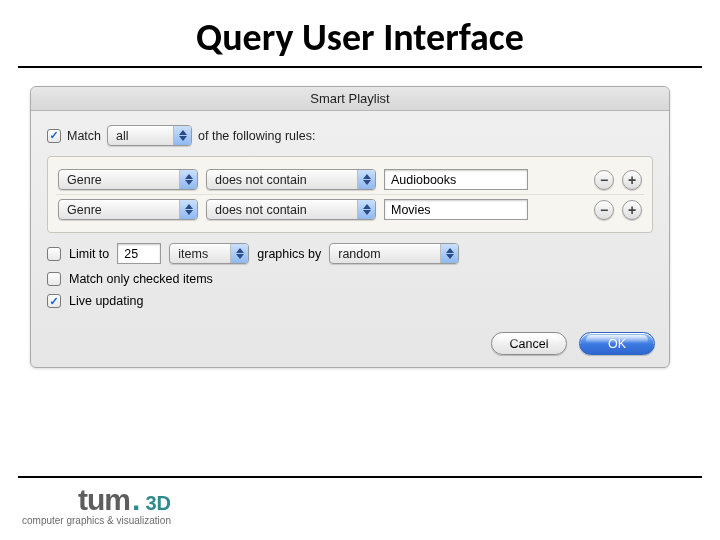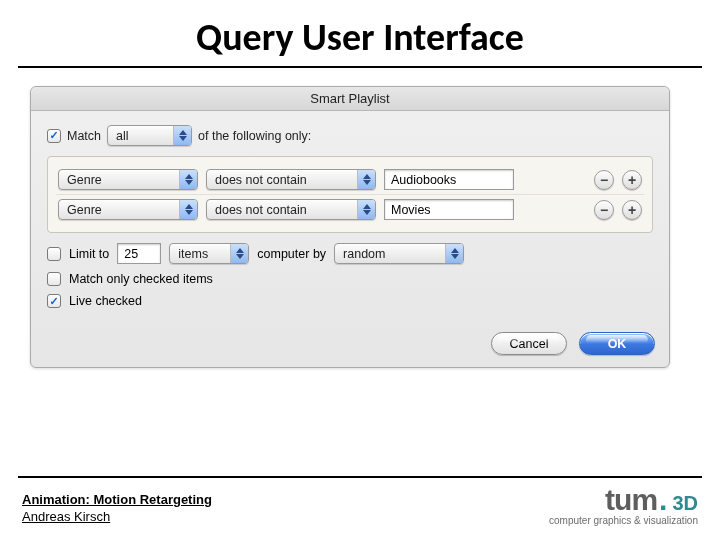--- a/index.html
+++ b/index.html
@@ -108,21 +108,21 @@
   .rule-op { width: 170px; }
   .aqua-input {
     background: #fff;
     border: 1px solid #9a9a9a;
     border-radius: 0;
     height: 21px;
     padding: 0 6px;
     font-size: 12.5px;
     box-shadow: inset 0 1px 2px rgba(0,0,0,0.2);
   }
-  .rule-value { width: 130px; }
+  .rule-value { width: 144px; }
   .round-btn {
     width: 20px; height: 20px;
     border-radius: 50%;
     border: 1px solid #9a9a9a;
     background: linear-gradient(#fdfdfd,#dedede);
     box-shadow: 0 1px 1px rgba(0,0,0,0.2), inset 0 1px 0 #fff;
     display: inline-flex; align-items: center; justify-content: center;
     font-size: 14px; font-weight: bold; color: #444;
     line-height: 1;
   }
@@ -148,21 +148,21 @@
   .aqua-button::after{
     content:""; position:absolute; left:6px; right:6px; top:2px; height:8px;
     background: linear-gradient(rgba(255,255,255,0.95), rgba(255,255,255,0));
     border-radius: 10px 10px 6px 6px;
     pointer-events:none;
   }
   .aqua-button.default {
     border-color: #2f63c1;
     background: linear-gradient(#9cc4fb,#3a78e0 55%, #2e66cf);
     color: #fff;
-    font-weight: 700;
+    font-weight: 400;
   }
   .aqua-button.default::after{
     background: linear-gradient(rgba(255,255,255,0.85), rgba(255,255,255,0));
   }
   .footer {
     position: absolute;
     left: 0; right: 0; bottom: 14px;
     padding: 0 22px;
     display: flex;
     justify-content: space-between;
@@ -214,21 +214,21 @@
           <span class="sel-text">all</span>
           <span class="cap">
             <svg viewBox="0 0 8 5">
                 <polygon points="0,5 4,0 8,5" fill="#2a4a8a"></polygon>
               </svg>
             <svg class="down" viewBox="0 0 8 5">
                 <polygon points="0,0 4,5 8,0" fill="#2a4a8a"></polygon>
               </svg>
           </span>
         </span>
-        <span>of the following only:</span>
+        <span>of the following rules:</span>
       </div>
 
       <div class="rules-box">
 
         <div class="rule-row">
           <span class="aqua-select rule-field">
             <span class="sel-text">Genre</span>
             <span class="cap">
               <svg viewBox="0 0 8 5">
                   <polygon points="0,5 4,0 8,5" fill="#2a4a8a"></polygon>
@@ -295,59 +295,55 @@
             <span class="sel-text">items</span>
             <span class="cap">
               <svg viewBox="0 0 8 5">
                   <polygon points="0,5 4,0 8,5" fill="#2a4a8a"></polygon>
                 </svg>
               <svg class="down" viewBox="0 0 8 5">
                   <polygon points="0,0 4,5 8,0" fill="#2a4a8a"></polygon>
                 </svg>
             </span>
           </span>
-          <span>computer by</span>
+          <span>graphics by</span>
           <span class="aqua-select limit-sel">
             <span class="sel-text">random</span>
             <span class="cap">
               <svg viewBox="0 0 8 5">
                   <polygon points="0,5 4,0 8,5" fill="#2a4a8a"></polygon>
                 </svg>
               <svg class="down" viewBox="0 0 8 5">
                   <polygon points="0,0 4,5 8,0" fill="#2a4a8a"></polygon>
                 </svg>
             </span>
           </span>
         </div>
 
         <div class="opt-row">
           <span class="aqua-checkbox"></span>
           <span>Match only checked items</span>
         </div>
 
         <div class="opt-row">
           <span class="aqua-checkbox checked"></span>
-          <span>Live checked</span>
+          <span>Live updating</span>
         </div>
       </div>
 
     </div>
     <div class="btn-row">
       <span class="aqua-button">Cancel</span>
       <span class="aqua-button default">OK</span>
     </div>
   </div>
 </div>
 
 <hr class="footer-rule">
 <div class="footer">
-  <div class="footer-left">
-    <div class="l1">Animation: Motion Retargeting</div>
-    <div class="l2">Andreas Kirsch</div>
-  </div>
   <div class="footer-right">
     <div class="brand-row">
       <span class="brand-tum">tum</span>
         <span class="brand-dot">.</span>
         <span class="brand-3d">3D</span>
     </div>
     <div class="brand-sub">computer graphics &amp; visualization</div>
   </div>
 </div>
 

